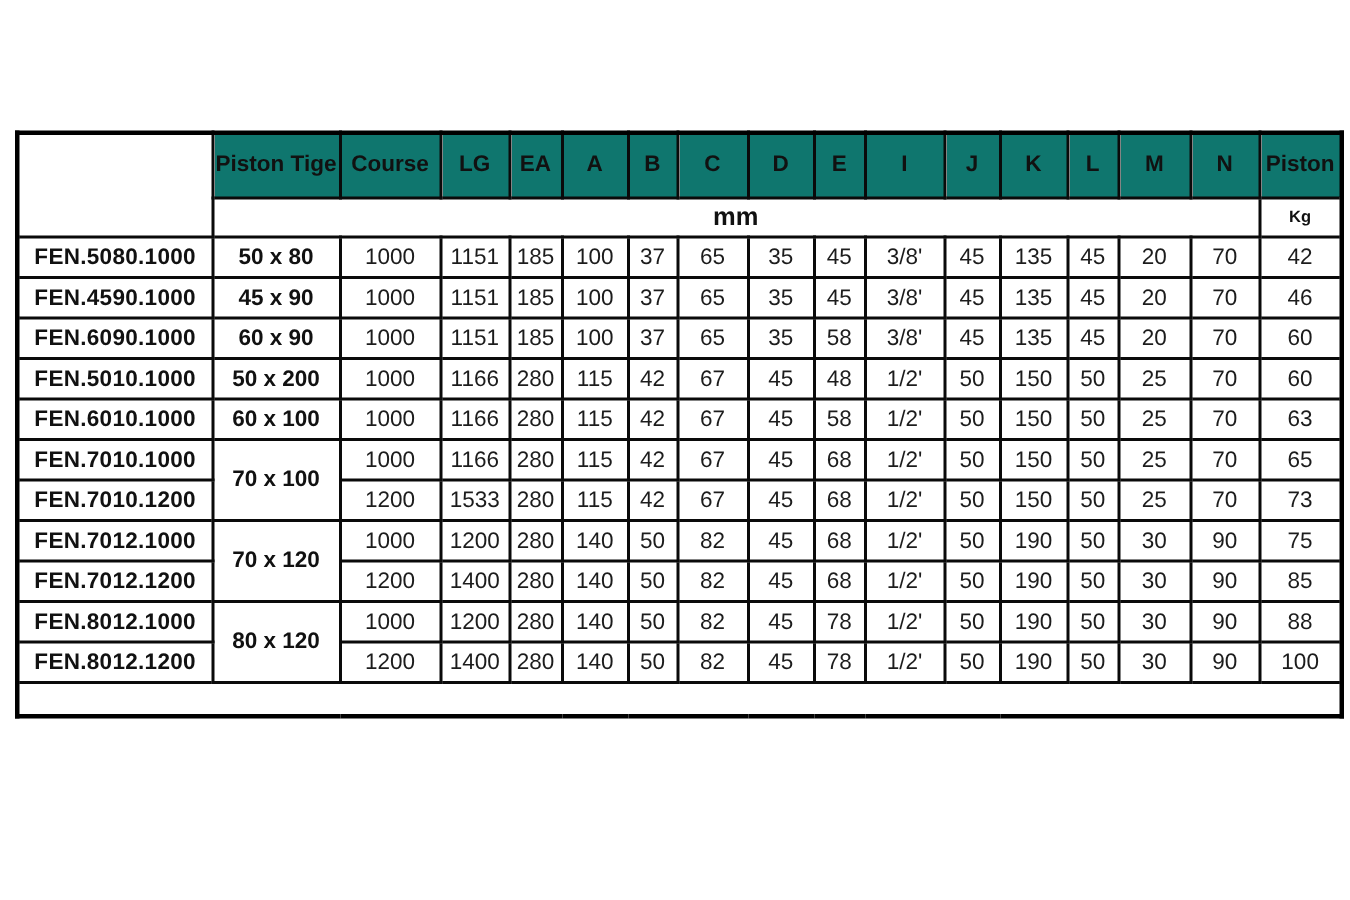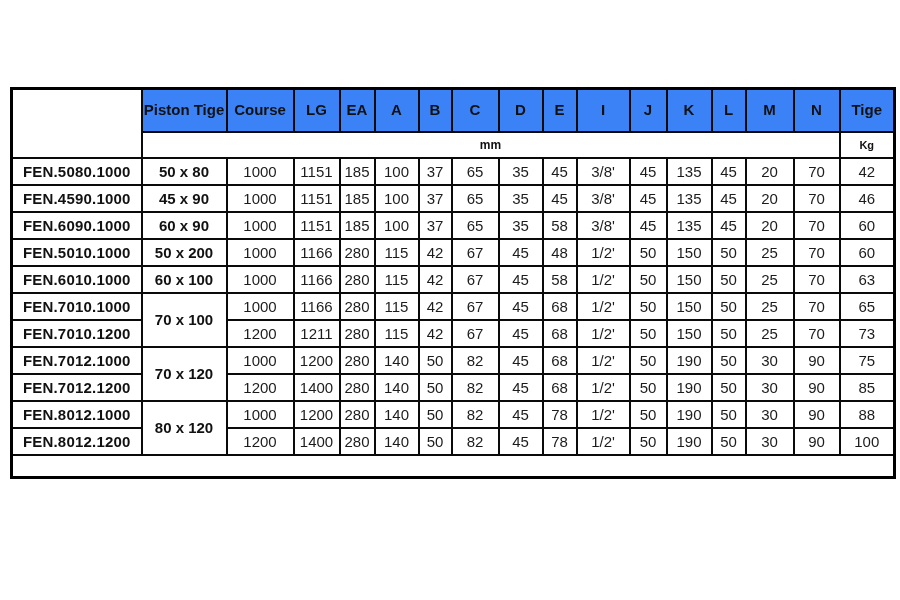--- a/index.html
+++ b/index.html
@@ -41,26 +41,26 @@
   thead tr.units { height: 26px; }
   tbody tr { height: 27px; }
   tr.bottom-strip { height: 23px; }
   tr.bottom-strip td { border: 2px solid #0a0a0a; }
 
   th.col-head {
     font-weight: bold;
     font-size: 15px;
     white-space: pre-line;
     line-height: 1.1;
-    background: #3b82f6;
+    background: #0f766e;
   }
   th.ref-head { background: #fff; }
   td.unit-mm {
     font-weight: bold;
-    font-size: 12px;
+    font-size: 17px;
   }
   td.unit-kg {
     font-weight: bold;
     font-size: 11px;
   }
   th.ref {
     text-align: left;
     padding-left: 8px;
     font-weight: bold;
     font-size: 15px;
@@ -114,21 +114,21 @@
           <th class="col-head">B</th>
           <th class="col-head">C</th>
           <th class="col-head">D</th>
           <th class="col-head">E</th>
           <th class="col-head">I</th>
           <th class="col-head">J</th>
           <th class="col-head">K</th>
           <th class="col-head">L</th>
           <th class="col-head">M</th>
           <th class="col-head">N</th>
-          <th class="col-head">Tige</th>
+          <th class="col-head">Piston</th>
         </tr>
         <tr class="units">
           <td class="unit-mm" colspan="15">mm</td>
           <td class="unit-kg">Kg</td>
         </tr>
       </thead>
       <tbody>
           <tr>
             <th class="ref">FEN.5080.1000</th>
             <td class="piston" rowspan="1">50 x 80</td>
@@ -239,21 +239,21 @@
             <td class="val">50</td>
             <td class="val">150</td>
             <td class="val">50</td>
             <td class="val">25</td>
             <td class="val">70</td>
             <td class="val">65</td>
           </tr>
           <tr>
             <th class="ref">FEN.7010.1200</th>
             <td class="val">1200</td>
-            <td class="val">1211</td>
+            <td class="val">1533</td>
             <td class="val">280</td>
             <td class="val">115</td>
             <td class="val">42</td>
             <td class="val">67</td>
             <td class="val">45</td>
             <td class="val">68</td>
             <td class="val">1/2'</td>
             <td class="val">50</td>
             <td class="val">150</td>
             <td class="val">50</td>

